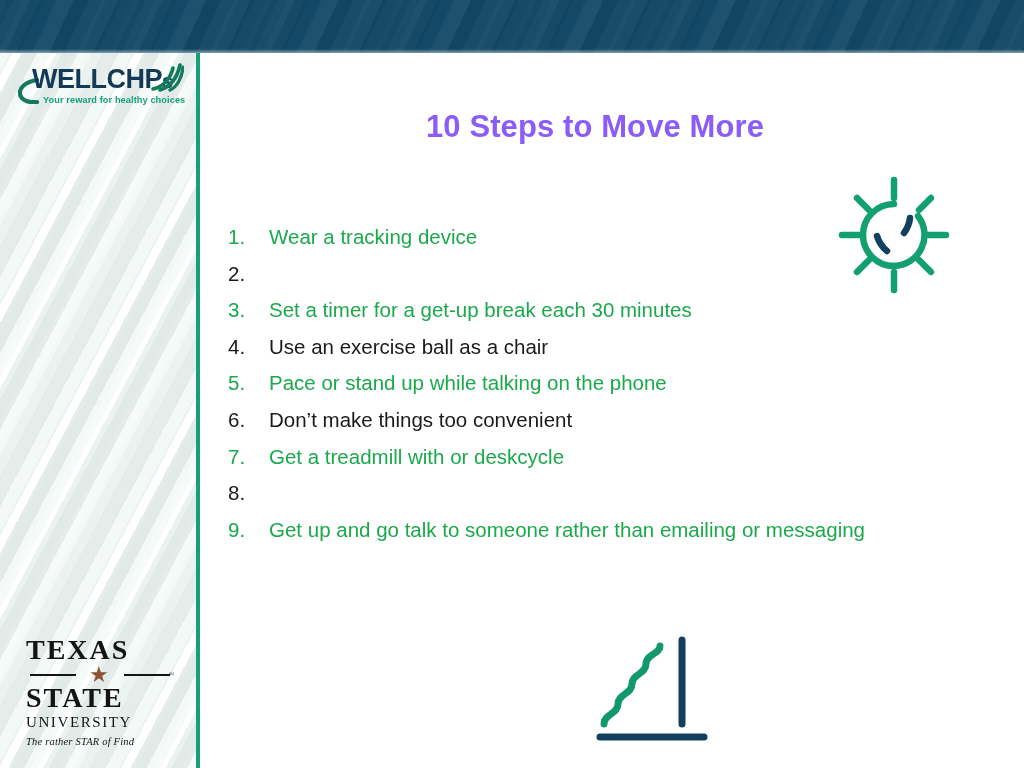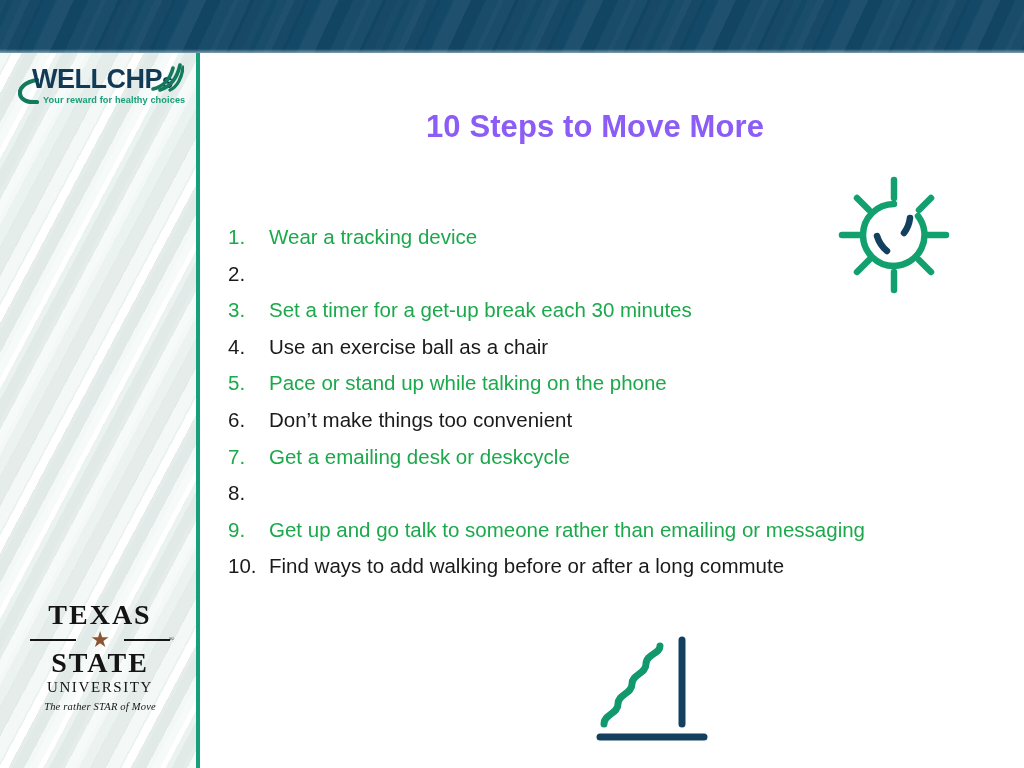--- a/index.html
+++ b/index.html
@@ -198,24 +198,23 @@
     left: 596px;
     top: 632px;
     width: 112px;
     height: 120px;
   }
 
   
   #txst-logo {
     position: absolute;
     left: 26px;
-    top: 601px;
+    top: 636px;
     width: 148px;
     height: 112px;
-    text-align: center;
     color: #141414;
   }
   .txst-texas {
     font-family: "Liberation Serif", serif;
     font-weight: bold;
     font-size: 28px;
     letter-spacing: 2.0px;
     line-height: 28px;
   }
   .txst-rule {
@@ -321,32 +320,28 @@
     <div class="step-row">
       <span class="step-num green">5.</span>
       <span class="step-text green">Pace or stand up while talking on the phone</span>
     </div>
     <div class="step-row">
       <span class="step-num dark">6.</span>
       <span class="step-text dark">Don’t make things too convenient</span>
     </div>
     <div class="step-row">
       <span class="step-num green">7.</span>
-      <span class="step-text green">Get a emailing desk or deskcycle</span>
+      <span class="step-text green">Get a treadmill with or deskcycle</span>
     </div>
     <div class="step-row">
       <span class="step-num dark">8.</span>
     </div>
     <div class="step-row">
       <span class="step-num green">9.</span>
       <span class="step-text green">Get up and go talk to someone rather than emailing or messaging</span>
-    </div>
-    <div class="step-row">
-      <span class="step-num dark">10.</span>
-      <span class="step-text dark">Find ways to add walking before or after a long commute</span>
     </div>
   </div>
 
   <svg id="sun-icon" viewBox="0 0 124 118">
     <g stroke="#13A06F" stroke-width="6.5" stroke-linecap="round" fill="none">
       <line x1="62" y1="4" x2="62" y2="22"></line>
       <line x1="62" y1="96" x2="62" y2="114"></line>
       <line x1="10" y1="59" x2="28" y2="59"></line>
       <line x1="96" y1="59" x2="114" y2="59"></line>
       <line x1="25" y1="22" x2="37" y2="34"></line>
@@ -367,16 +362,16 @@
   </svg>
 
   <div id="txst-logo">
     <div class="txst-texas">TEXAS</div>
     <div class="txst-rule">
       <span class="txst-star">★</span>
       <span class="txst-reg">®</span>
     </div>
     <div class="txst-state">STATE</div>
     <div class="txst-university">UNIVERSITY</div>
-    <div class="txst-tagline"><span>The rather </span><span>STAR</span><span> of Move</span></div>
+    <div class="txst-tagline"><span>The rather </span><span>STAR</span><span> of Find</span></div>
   </div>
 
 </div>
 
 </body></html>

